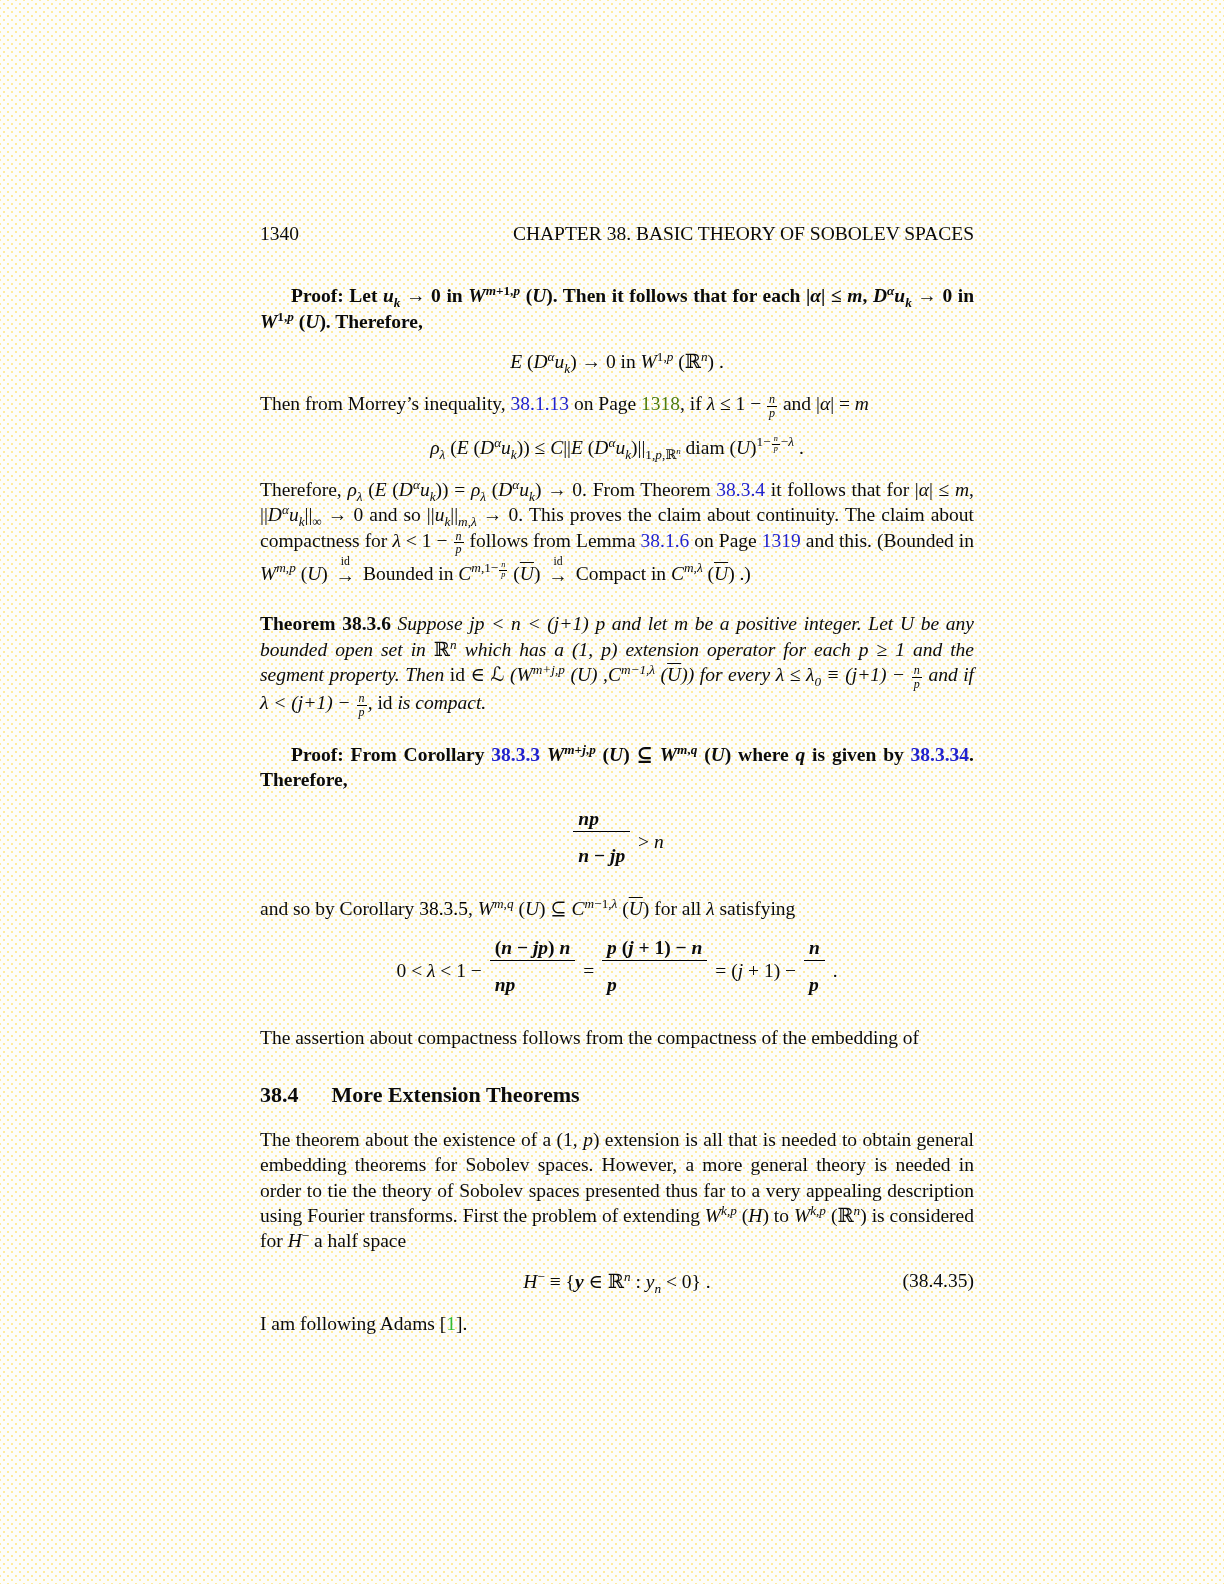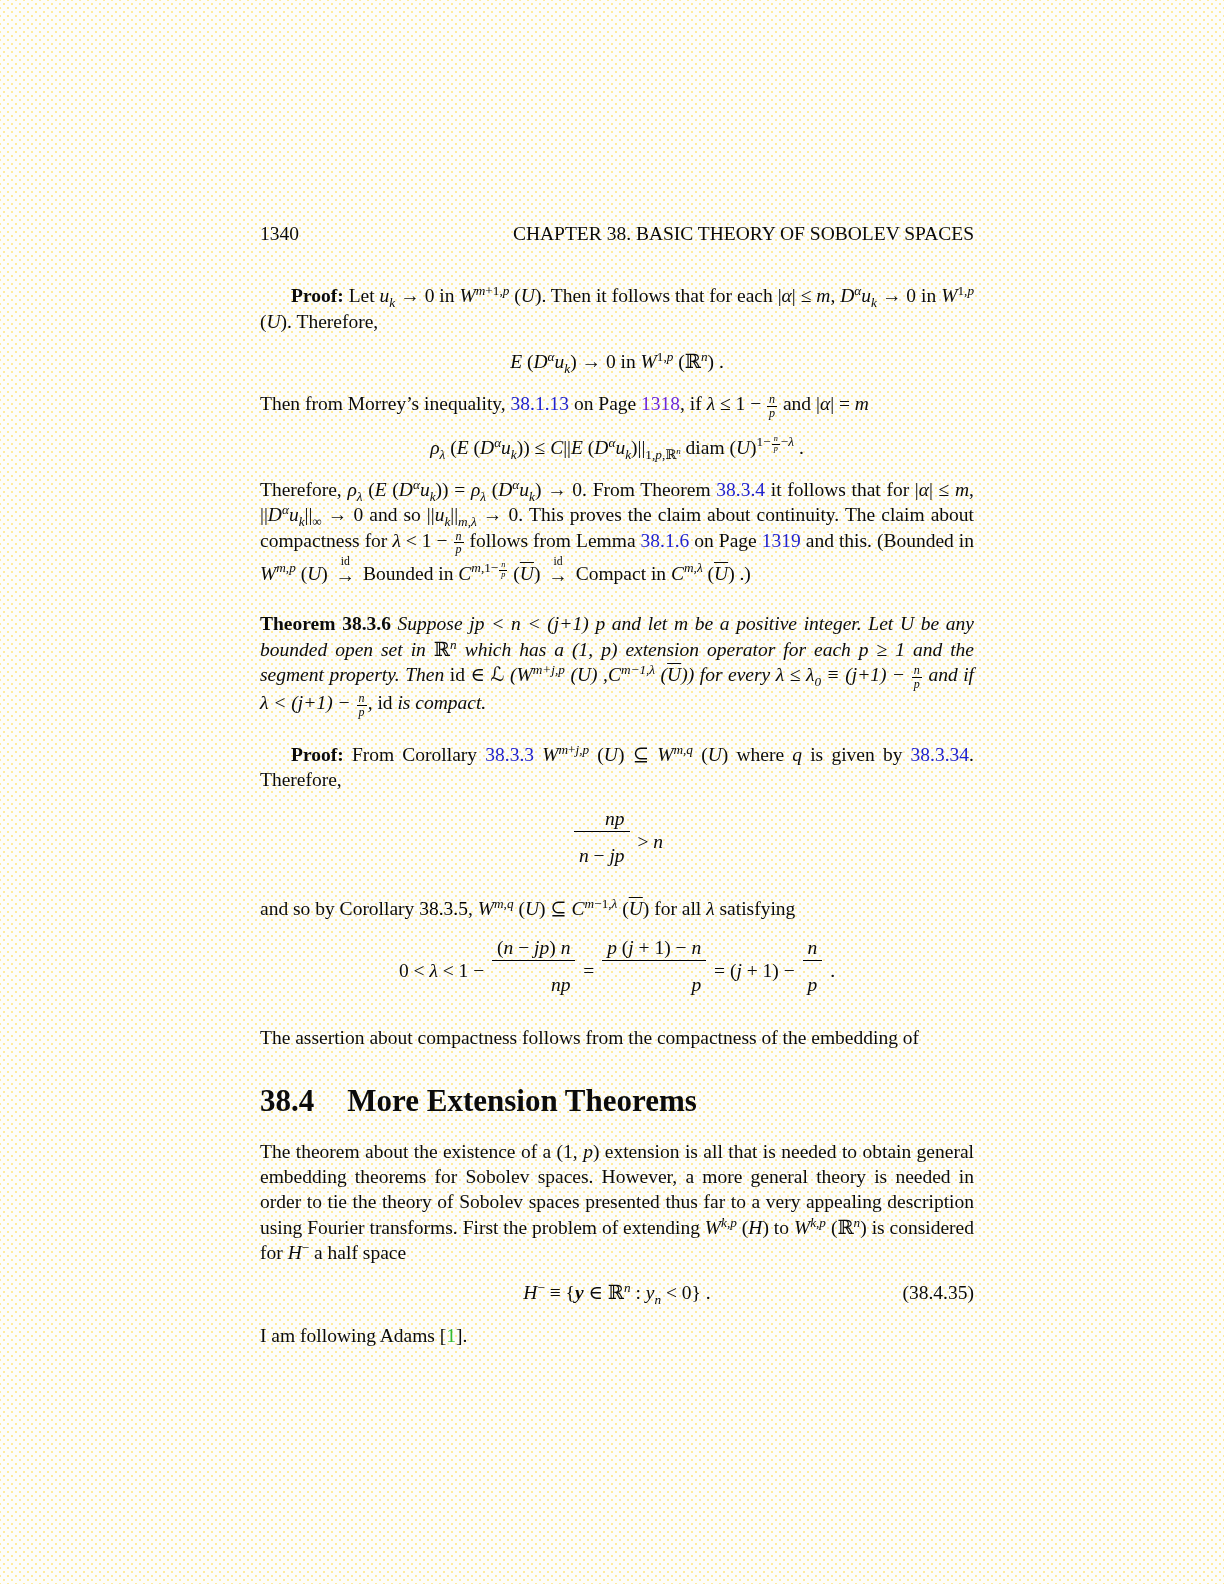--- a/index.html
+++ b/index.html
@@ -12,59 +12,59 @@
     background-size:8px 8px, 8px 8px;
     background-position:0 0, 4px 4px;
     font-family:"Liberation Serif","DejaVu Serif",serif;
     color:#0b0b0b;
   }
   .page{position:relative;width:1224px;height:1229px;margin-left:10px;}
   .textblock{position:absolute;left:250px;top:221px;width:714px;font-size:19.5px;line-height:1.3;}
   .runhead{display:flex;justify-content:space-between;margin-bottom:37px;}
   .block{margin:0 0 5px;}
   .paragraph{text-align:justify;}
-  .paragraph.indent{text-indent:31px;}
+  .paragraph.indent{text-indent:31px;font-weight:bold;}
   .display{position:relative;text-align:center;margin:15px 0 17px;}
   .display .eqno{position:absolute;right:0;top:50%;transform:translateY(-50%);text-align:right;}
   .theorem{font-style:italic;text-align:justify;margin:25px 0 23px;}
   .thmhead{font-style:normal;font-weight:bold;}
   .up{font-style:normal;}
-  .section-heading{font-weight:bold;font-size:31px;margin:31px 0 17px;}
+  .section-heading{font-weight:bold;font-size:22px;margin:31px 0 17px;}
   .section-heading .secnum{margin-right:33px;}
   sup,sub{font-size:0.68em;line-height:0;}
   a.ref{text-decoration:none;cursor:pointer;}
   a.cite{text-decoration:none;cursor:pointer;}
   .bb,.scr{font-family:"DejaVu Serif","DejaVu Sans",serif;}
   .ol{text-decoration:overline;}
   
   .sf{display:inline-block;vertical-align:-0.55em;text-align:center;font-size:0.62em;line-height:1.05;margin:0 1px;}
   .sf .n{display:block;padding:0 2px;}
   .sf .d{display:block;border-top:1px solid #000;padding:0 2px;}
   
-  .df{display:inline-block;vertical-align:middle;text-align:right;line-height:1.2;margin:0 3px;}
+  .df{display:inline-block;vertical-align:middle;text-align:left;line-height:1.2;margin:0 3px;font-weight:bold;}
   .df .n{display:block;padding:0 5px;}
   .df .d{display:block;border-top:1.2px solid #000;padding:12px 5px;}
   
   .ida{display:inline-block;text-align:center;vertical-align:-0.1em;line-height:0.7;margin:0 3px;}
   .ida .t{display:block;font-size:0.6em;line-height:1;}
   .ida .a{display:block;line-height:0.85;}
 </style>
 </head>
 <body>
 
 <div class="page">
   <div class="textblock">
     <div class="runhead">
       <span>1340</span>
       <span>CHAPTER 38.  BASIC THEORY OF SOBOLEV SPACES</span>
     </div>
     <div id="content-host">
         <div class="block paragraph indent"><b>Proof:</b> Let <i>u</i><sub><i>k</i></sub> → 0 in <i>W</i><sup><i>m</i>+1,<i>p</i></sup> (<i>U</i>). Then it follows that for each |<i>α</i>| ≤ <i>m</i>, <i>D</i><sup><i>α</i></sup><i>u</i><sub><i>k</i></sub> → 0 in <i>W</i><sup>1,<i>p</i></sup> (<i>U</i>). Therefore,</div>
         <div class="block display"><span class="eqbody"><i>E</i> (<i>D</i><sup><i>α</i></sup><i>u</i><sub><i>k</i></sub>) → 0 in <i>W</i><sup>1,<i>p</i></sup> (<span class="bb">ℝ</span><sup><i>n</i></sup>) .</span></div>
-        <div class="block paragraph">Then from Morrey’s inequality, <a class="ref" style="color: rgb(34, 34, 204);">38.1.13</a> on Page <a class="ref" style="color: #6d28d9;">1318</a>, if <i>λ</i> ≤ 1 − <span class="sf"><span class="n"><i>n</i></span><span class="d"><i>p</i></span></span> and |<i>α</i>| = <i>m</i></div>
+        <div class="block paragraph">Then from Morrey’s inequality, <a class="ref" style="color: rgb(34, 34, 204);">38.1.13</a> on Page <a class="ref" style="color: #4d7c0f;">1318</a>, if <i>λ</i> ≤ 1 − <span class="sf"><span class="n"><i>n</i></span><span class="d"><i>p</i></span></span> and |<i>α</i>| = <i>m</i></div>
         <div class="block display"><span class="eqbody"><i>ρ</i><sub><i>λ</i></sub> (<i>E</i> (<i>D</i><sup><i>α</i></sup><i>u</i><sub><i>k</i></sub>)) ≤ <i>C</i>||<i>E</i> (<i>D</i><sup><i>α</i></sup><i>u</i><sub><i>k</i></sub>)||<sub>1,<i>p</i>,<span class="bb">ℝ</span><sup><i>n</i></sup></sub> diam (<i>U</i>)<sup>1−<span class="sf"><span class="n"><i>n</i></span><span class="d"><i>p</i></span></span>−<i>λ</i></sup> .</span></div>
         <div class="block paragraph">Therefore, <i>ρ</i><sub><i>λ</i></sub> (<i>E</i> (<i>D</i><sup><i>α</i></sup><i>u</i><sub><i>k</i></sub>)) = <i>ρ</i><sub><i>λ</i></sub> (<i>D</i><sup><i>α</i></sup><i>u</i><sub><i>k</i></sub>) → 0. From Theorem <a class="ref" style="color: rgb(34, 34, 204);">38.3.4</a> it follows that for |<i>α</i>| ≤ <i>m</i>, ||<i>D</i><sup><i>α</i></sup><i>u</i><sub><i>k</i></sub>||<sub>∞</sub> → 0 and so ||<i>u</i><sub><i>k</i></sub>||<sub><i>m</i>,<i>λ</i></sub> → 0. This proves the claim about continuity. The claim about compactness for <i>λ</i> &lt; 1 − <span class="sf"><span class="n"><i>n</i></span><span class="d"><i>p</i></span></span> follows from Lemma <a class="ref" style="color: rgb(34, 34, 204);">38.1.6</a> on Page <a class="ref" style="color: rgb(34, 34, 204);">1319</a> and this. (Bounded in <i>W</i><sup><i>m</i>,<i>p</i></sup> (<i>U</i>) <span class="ida"><span class="t">id</span><span class="a">→</span></span> Bounded in <i>C</i><sup><i>m</i>,1−<span class="sf"><span class="n"><i>n</i></span><span class="d"><i>p</i></span></span></sup> (<span class="ol"><i>U</i></span>) <span class="ida"><span class="t">id</span><span class="a">→</span></span> Compact in <i>C</i><sup><i>m</i>,<i>λ</i></sup> (<span class="ol"><i>U</i></span>) .)</div>
         <div class="block theorem"><span class="thmhead">Theorem 38.3.6</span> Suppose jp &lt; n &lt; (j+1) p and let m be a positive integer. Let U be any bounded open set in <span class="bb up">ℝ</span><sup>n</sup> which has a (1, p) extension operator for each p ≥ 1 and the segment property. Then <span class="up">id</span> ∈ <span class="scr up">ℒ</span> (W<sup>m+j,p</sup> (U) ,C<sup>m−1,λ</sup> (<span class="ol">U</span>)) for every λ ≤ λ<sub>0</sub> ≡ (j+1) − <span class="sf"><span class="n">n</span><span class="d">p</span></span> and if λ &lt; (j+1) − <span class="sf"><span class="n">n</span><span class="d">p</span></span>, <span class="up">id</span> is compact.</div>
         <div class="block paragraph indent"><b>Proof:</b> From Corollary <a class="ref" style="color: rgb(34, 34, 204);">38.3.3</a> <i>W</i><sup><i>m</i>+<i>j</i>,<i>p</i></sup> (<i>U</i>) ⊆ <i>W</i><sup><i>m</i>,<i>q</i></sup> (<i>U</i>) where <i>q</i> is given by <a class="ref" style="color: rgb(34, 34, 204);">38.3.34</a>. Therefore,</div>
         <div class="block display"><span class="eqbody"><span class="df"><span class="n"><i>np</i></span><span class="d"><i>n</i> − <i>jp</i></span></span> &gt; <i>n</i></span></div>
         <div class="block paragraph">and so by Corollary <a class="ref" style="color: #000000;">38.3.5</a>, <i>W</i><sup><i>m</i>,<i>q</i></sup> (<i>U</i>) ⊆ <i>C</i><sup><i>m</i>−1,<i>λ</i></sup> (<span class="ol"><i>U</i></span>) for all <i>λ</i> satisfying</div>
         <div class="block display"><span class="eqbody">0 &lt; <i>λ</i> &lt; 1 − <span class="df"><span class="n">(<i>n</i> − <i>jp</i>) <i>n</i></span><span class="d"><i>np</i></span></span> = <span class="df"><span class="n"><i>p</i> (<i>j</i> + 1) − <i>n</i></span><span class="d"><i>p</i></span></span> = (<i>j</i> + 1) − <span class="df"><span class="n"><i>n</i></span><span class="d"><i>p</i></span></span> .</span></div>
         <div class="block paragraph">The assertion about compactness follows from the compactness of the embedding of</div>
         <div class="block section-heading"><span class="secnum">38.4</span><span class="sectitle">More Extension Theorems</span></div>
         <div class="block paragraph">The theorem about the existence of a (1, <i>p</i>) extension is all that is needed to obtain general embedding theorems for Sobolev spaces. However, a more general theory is needed in order to tie the theory of Sobolev spaces presented thus far to a very appealing description using Fourier transforms. First the problem of extending <i>W</i><sup><i>k</i>,<i>p</i></sup> (<i>H</i>) to <i>W</i><sup><i>k</i>,<i>p</i></sup> (<span class="bb">ℝ</span><sup><i>n</i></sup>) is considered for <i>H</i><sup>−</sup> a half space</div>

